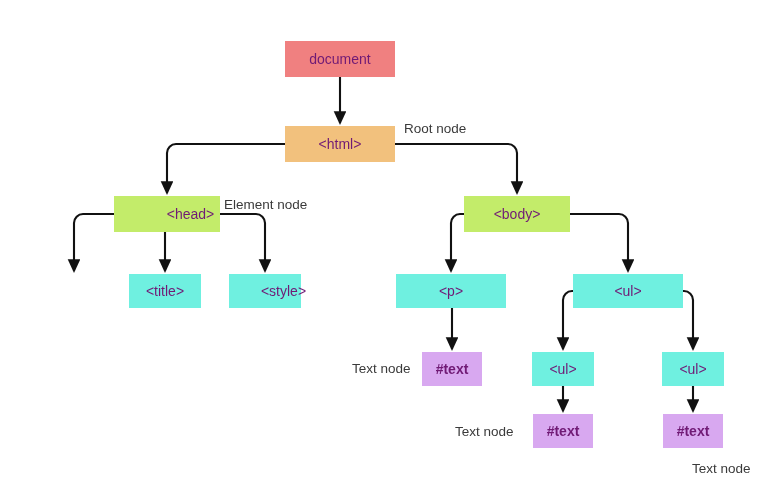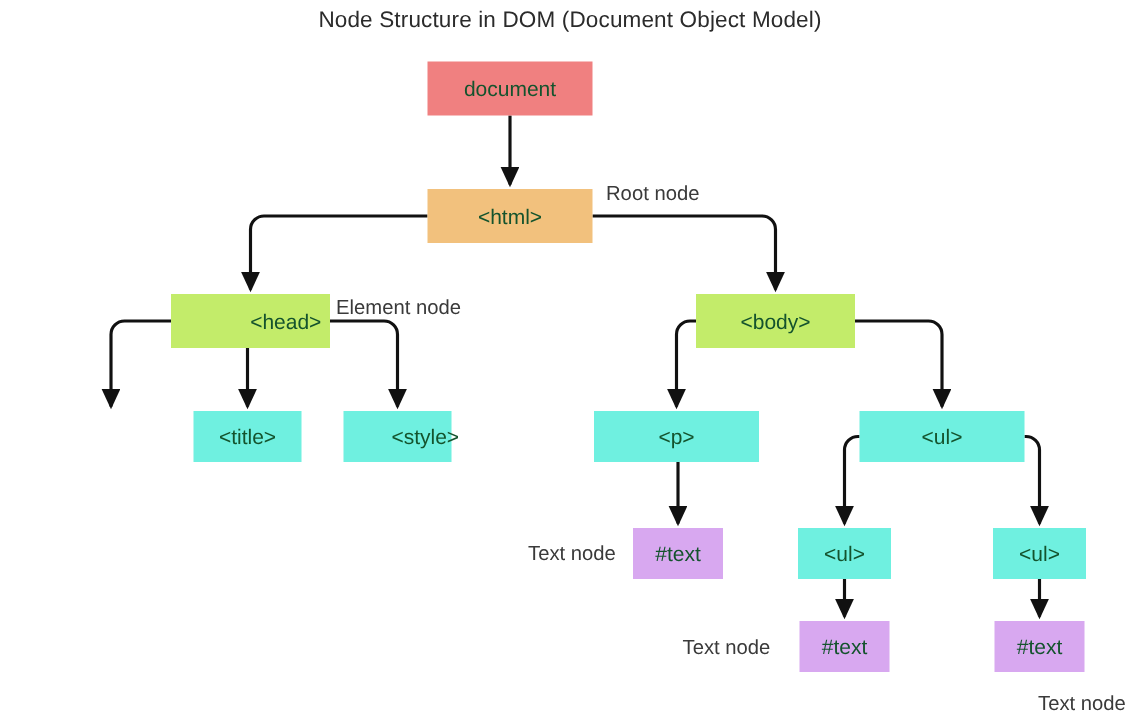--- a/index.html
+++ b/index.html
@@ -43,43 +43,42 @@
   }
 
   .node {
     position: absolute;
     box-sizing: border-box;
     border-radius: 0;
     display: flex;
     align-items: center;
     justify-content: center;
     font-size: 14px;
-    color: #14532d;
+    color: #701a75;
     white-space: nowrap;
   }
 
   .node.document  { background: #f08080; }
   .node.root      { background: #f2c17d; }
   .node.element   { background: #c3ec6a; }
   .node.leaf      { background: #6ff0e0; }
-  .node.textnode  { background: #d8a8f0; }
+  .node.textnode  { background: #d8a8f0; font-weight: bold; }
 
   .annotation {
     position: absolute;
     font-size: 13.5px;
     color: #3a3a3a;
     white-space: nowrap;
   }
 </style>
 </head>
 <body style="background: rgb(255, 255, 255);">
 
 <div id="diagram-root">
 
-  <div id="title">Node Structure in DOM (Document Object Model)</div>
 
   <svg id="edge-layer" width="760" height="479" viewBox="0 0 760 479" xmlns="http://www.w3.org/2000/svg">
     <defs>
       <marker id="arrowhead" markerWidth="7" markerHeight="7" refX="5.6" refY="3" orient="auto" markerUnits="strokeWidth">
         <path d="M0,0 L6.5,3 L0,6 z" fill="#111111"></path>
       </marker>
     </defs>
     <g id="edges-group" fill="none" stroke="#111111" stroke-width="2.1" stroke-linecap="butt" stroke-linejoin="round">
         <path d="M 340 77 L 340 123" marker-end="url(#arrowhead)"></path>
         <path d="M 285 144 L 176 144 A 9 9 0 0 0 167 153 L 167 193" marker-end="url(#arrowhead)"></path>

